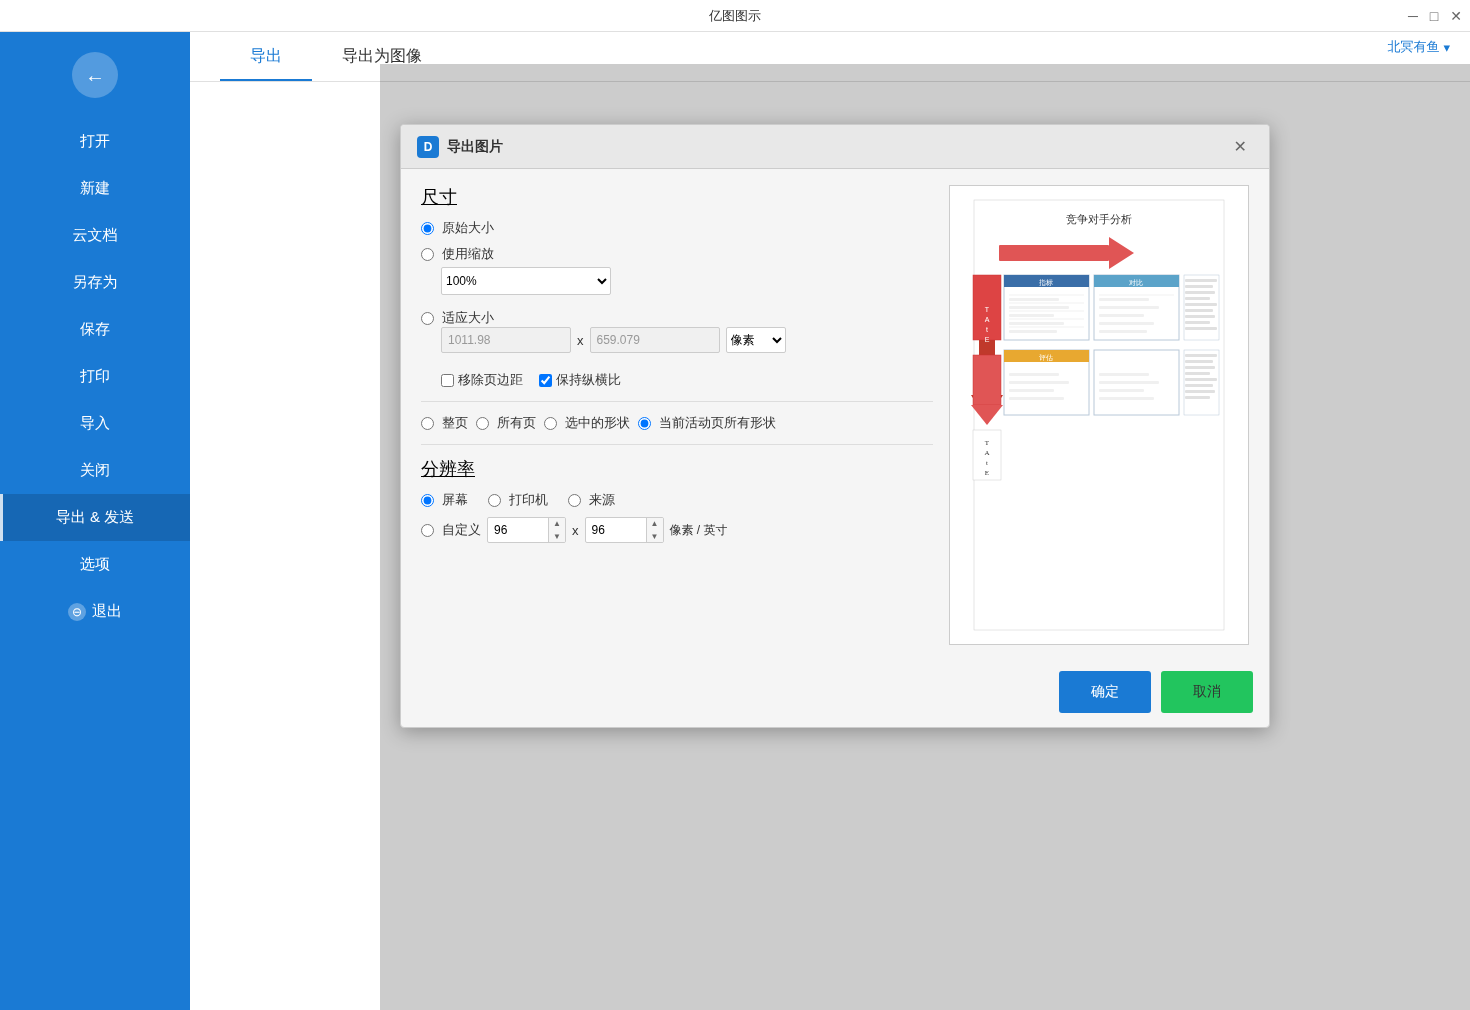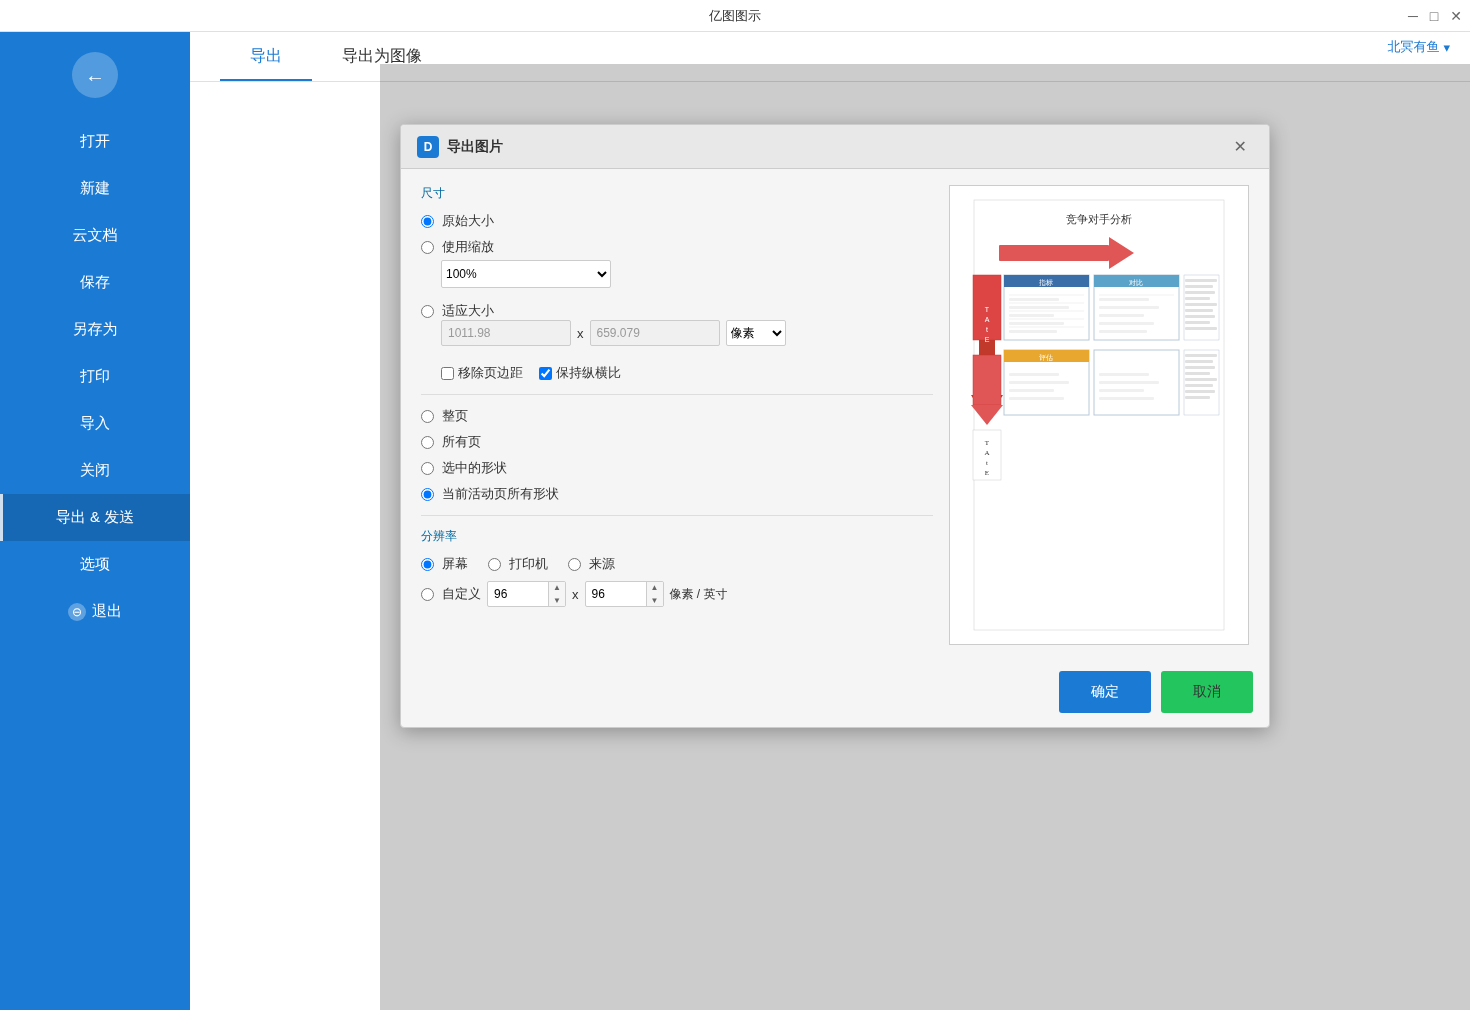--- a/index.html
+++ b/index.html
@@ -196,24 +196,25 @@
       gap: 16px;
     }
 
     
     .form-section {
       flex: 1;
     }
 
     
     .section-label {
-      font-size: 12px;
-      color: #0369a1;
+      font-size: 18px;
+      color: #000000;
       margin-bottom: 10px;
       font-weight: 500;
+      text-decoration: underline;
     }
 
     
     .radio-group {
       display: flex;
       flex-direction: column;
       gap: 8px;
       margin-bottom: 12px;
     }
     .radio-row {
@@ -284,21 +285,21 @@
     
     .section-divider {
       border: none;
       border-top: 1px solid #ddd;
       margin: 12px 0;
     }
 
     
     .shape-radio-group {
       display: flex;
-      flex-direction: column;
+      flex-direction: row;
       gap: 8px;
       margin-bottom: 12px;
     }
 
     
     .resolution-row {
       display: flex;
       align-items: center;
       gap: 20px;
       margin-bottom: 8px;
@@ -430,24 +431,24 @@
     <div class="sidebar-item">
       <span>打开</span>
     </div>
     <div class="sidebar-item">
       <span>新建</span>
     </div>
     <div class="sidebar-item">
       <span>云文档</span>
     </div>
     <div class="sidebar-item">
+      <span>另存为</span>
+    </div>
+    <div class="sidebar-item">
       <span>保存</span>
-    </div>
-    <div class="sidebar-item">
-      <span>另存为</span>
     </div>
     <div class="sidebar-item">
       <span>打印</span>
     </div>
     <div class="sidebar-item">
       <span>导入</span>
     </div>
     <div class="sidebar-item">
       <span>关闭</span>
     </div>

